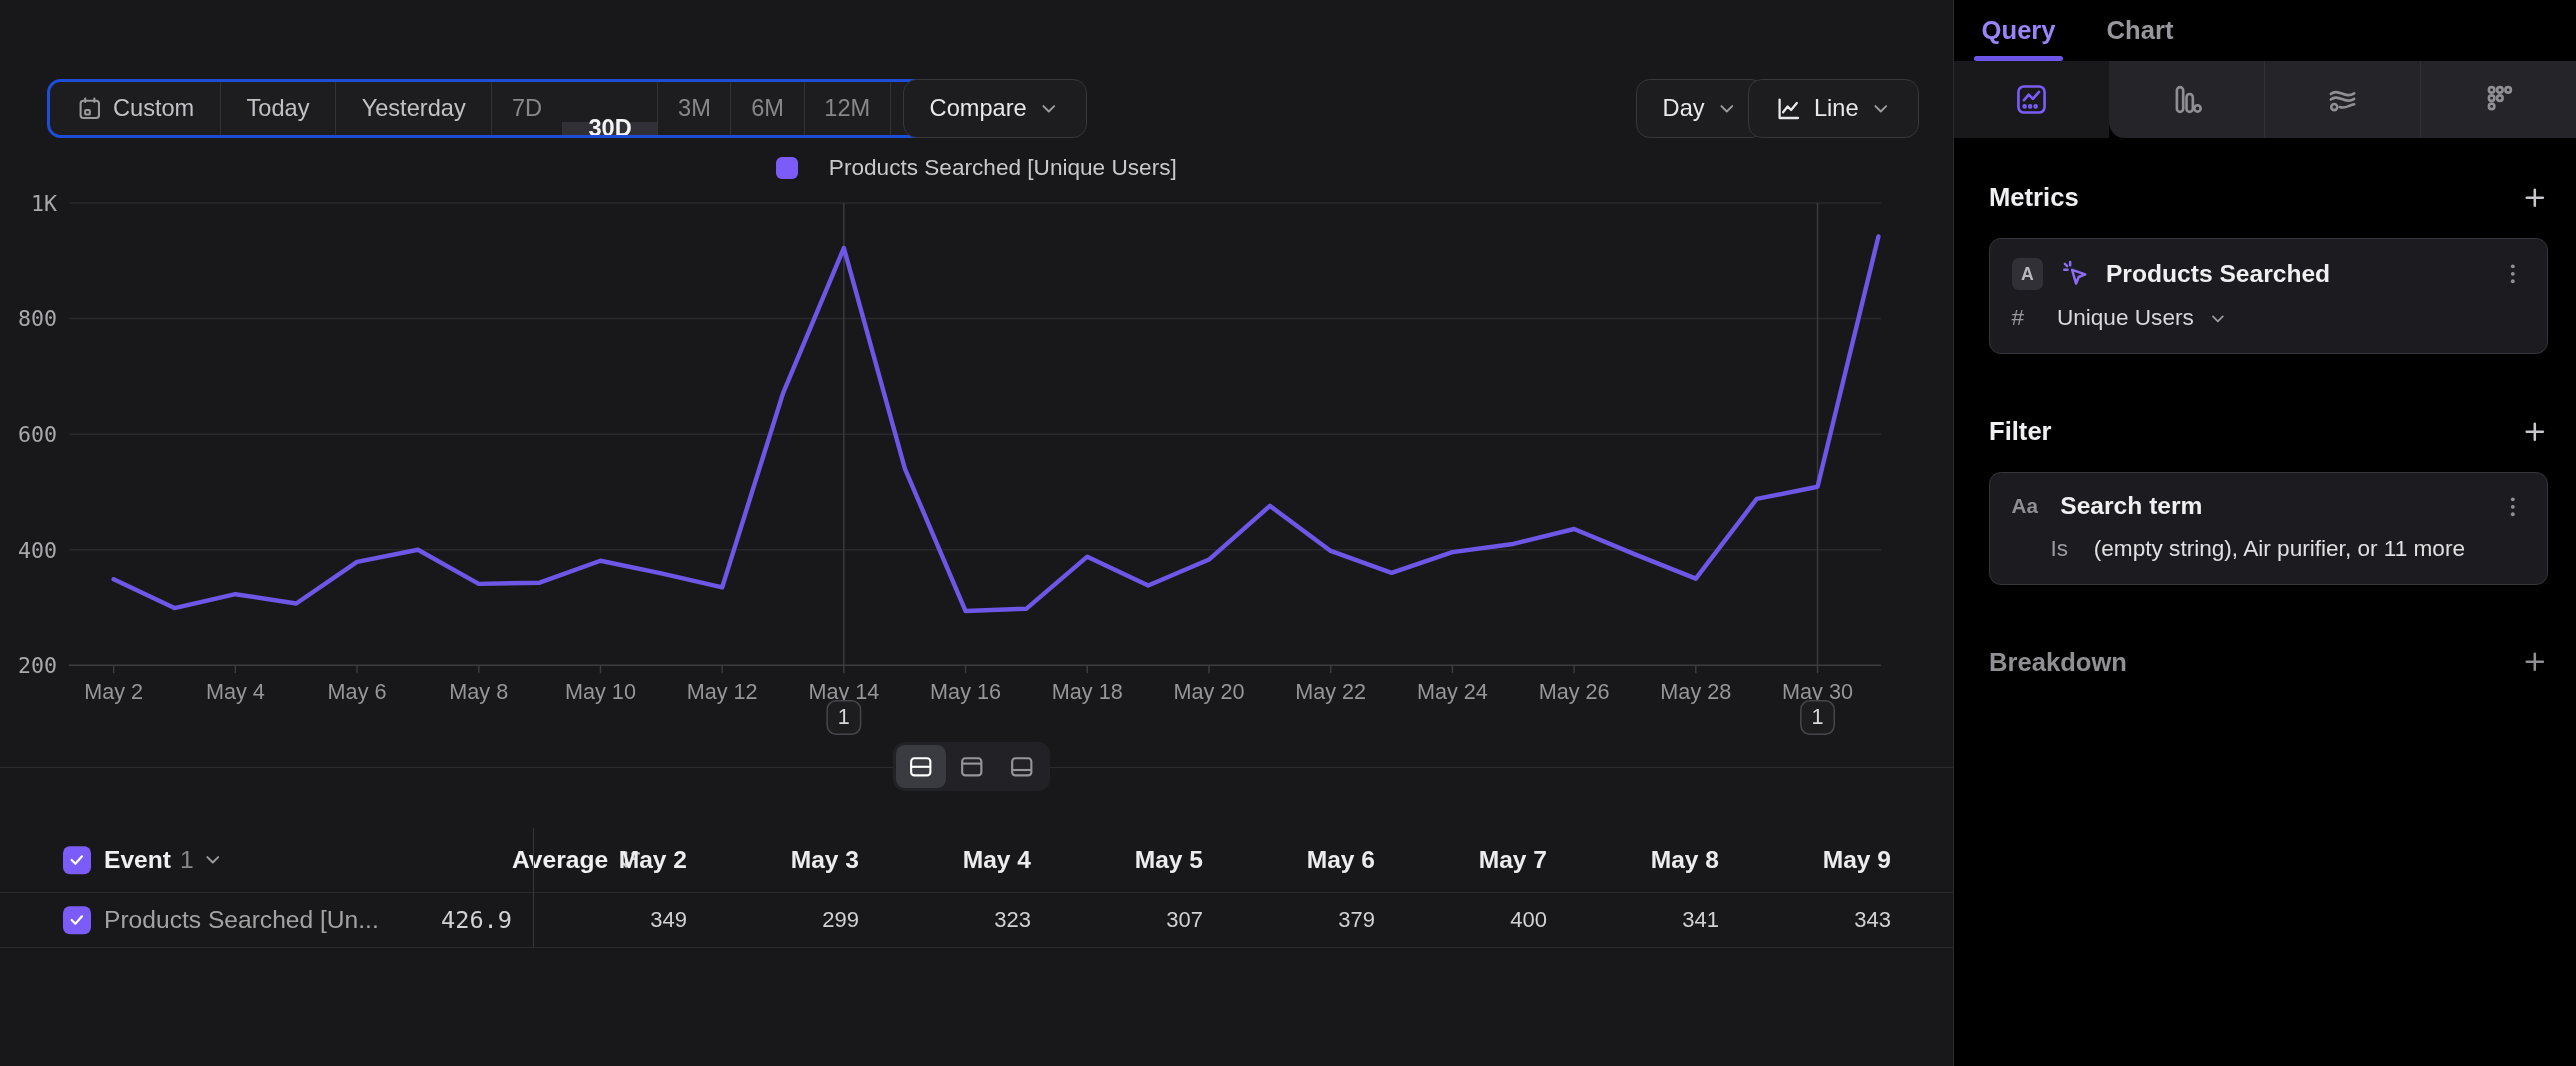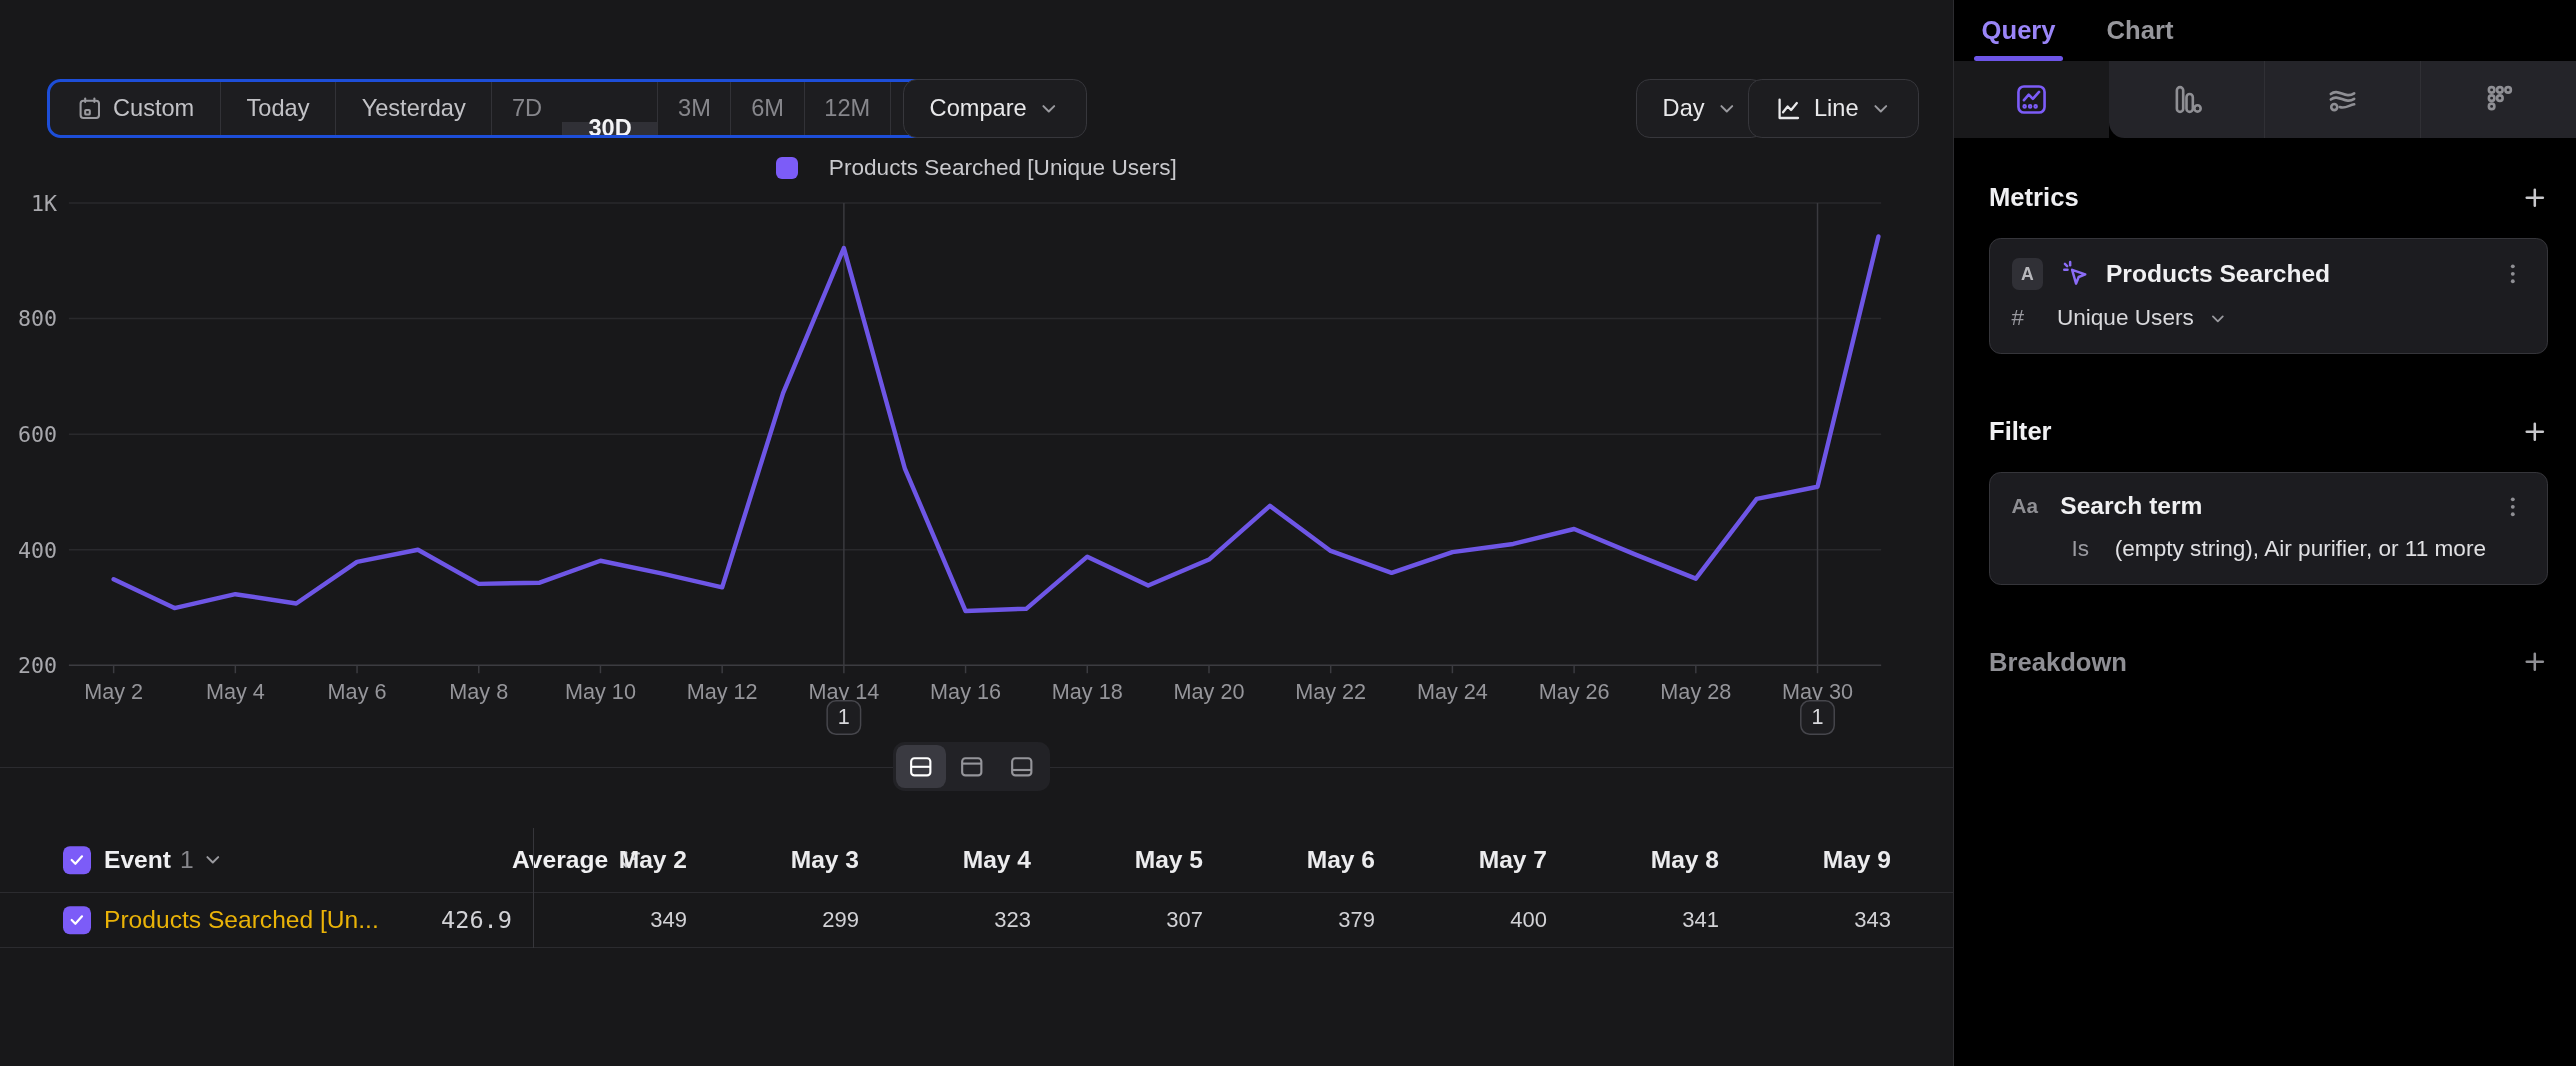--- a/index.html
+++ b/index.html
@@ -47,21 +47,21 @@
   .vdivider { position:absolute; left:533px; top:828px; width:1px; height:120px; background:#36363b; }
   .checkbox { position:absolute; left:63px; top:50%; transform:translateY(-50%);
     width:27.6px; height:27.6px; border-radius:6.9px; background:#7c5cf8; display:flex;
     align-items:center; justify-content:center; cursor:pointer; }
   .checkbox svg { width:17.7px; height:17.7px; stroke:#fff; stroke-width:3; fill:none;
     stroke-linecap:round; stroke-linejoin:round; }
   .event-wrap { position:absolute; left:104px; top:50%; transform:translateY(-50%);
     display:flex; align-items:center; gap:8.9px; font-size:24.6px; font-weight:bold; color:#f0f0f2; }
   .event-count { color:#87878c; font-weight:normal; }
   .row-name { position:absolute; left:104px; top:50%; transform:translateY(-50%);
-    font-size:24.6px; color:#eab308; white-space:nowrap; }
+    font-size:24.6px; color:#a3a3a3; white-space:nowrap; }
   .avg-wrap { position:absolute; right:1441px; top:50%; transform:translate(100%,-50%);
     display:flex; align-items:center; gap:9.8px; font-size:24.6px; font-weight:bold; color:#f0f0f2; }
   .sort-icon { width:25.6px; height:25.6px; stroke:#c9c9cd; stroke-width:2.2; fill:none;
     stroke-linecap:round; }
   .avg-val { position:absolute; left:295px; width:217px; top:50%; transform:translateY(-50%);
     text-align:right; font-family:"DejaVu Sans Mono", monospace; font-size:23.6px; color:#d2d2d6; }
   .date-cols { position:absolute; left:515px; top:0; height:100%; display:flex; }
   .date-cell { width:172px; height:100%; display:flex; align-items:center; justify-content:flex-end;
     font-size:24.6px; }
   .tbl-head .date-cell { font-weight:bold; color:#ececee; }
@@ -98,21 +98,21 @@
     padding:19.7px 21.6px 21.6px; position:relative; }
   .card-line1 { display:flex; align-items:center; gap:15.7px; }
   .abadge { width:31.5px; height:31.5px; border-radius:6.9px; background:#303036; color:#b8b8bc;
     font-size:17.7px; font-weight:bold; display:flex; align-items:center; justify-content:center; }
   .aabadge { color:#8f8f94; font-size:20.7px; font-weight:bold; width:33px; }
   .card-title { font-size:24.6px; font-weight:bold; color:#f0f0f2; flex:1; }
   .kebab { width:25.6px; height:25.6px; fill:#8f8f94; cursor:pointer; flex:0 0 auto; }
   .card-line2 { margin-top:15.7px; display:flex; align-items:center; gap:13.8px;
     font-size:22.6px; color:#d8d8db; }
   .hash { color:#9a9aa0; width:31.5px; font-size:22.6px; }
-  .filter-line2 { margin-top:15.7px; margin-left:60px; display:flex; gap:25.6px;
+  .filter-line2 { margin-top:15.7px; margin-left:39px; display:flex; gap:25.6px;
     font-size:22.6px; color:#e0e0e3; }
   .op { color:#9a9aa0; }
   .mt-metrics { margin-top:0; }
   .mt-filter { margin-top:63px; }
   .mt-breakdown { margin-top:63px; }
   .spark-icon { width:31.5px; height:31.5px; }
 </style>
 </head>
 <body>
 

